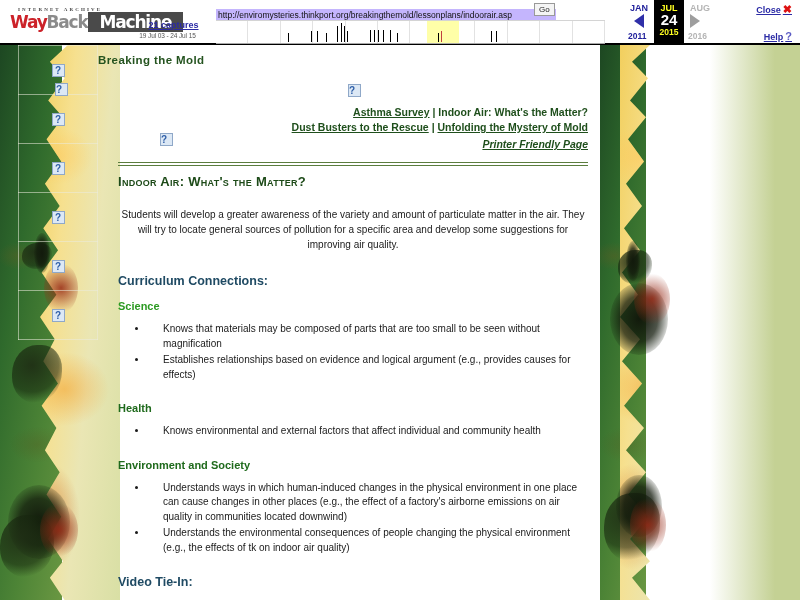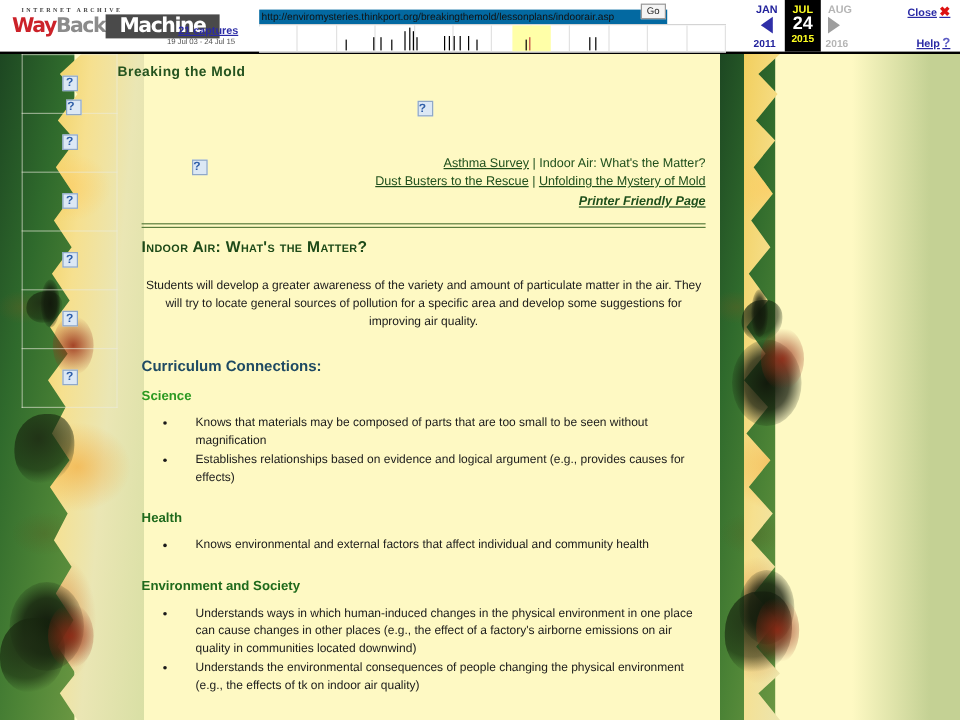--- a/index.html
+++ b/index.html
@@ -87,21 +87,21 @@
     left: 216px; top: 4px;
     width: 340px;
   }
   #wm-url {
     width: 100%;
     font-size: 8.5px;
     color: #111;
     font-family: "Liberation Sans", sans-serif;
     border: none;
     border-bottom: 1px solid #999;
-    background: #0369a1;
+    background: #c4b5fd;
     padding: 1px 2px 2px 2px;
     box-sizing: border-box;
     outline: none;
   }
   #wm-go {
     position: absolute;
     left: 534px; top: 3px;
     font-size: 8px;
     padding: 1px 4px;
     border: 1px solid #999;
@@ -252,21 +252,21 @@
     margin-left: 2px;
   }
 
   
   #page {
     position: absolute;
     top: 45px; left: 0;
     width: 800px;
     height: 555px;
     overflow: hidden;
-    background: #fef9c3;
+    background: #ffffff;
   }
 
   
   #art-left, #art-right {
     position: absolute;
     top: 0;
     height: 555px;
     overflow: hidden;
     pointer-events: none;
   }
@@ -390,24 +390,23 @@
   #content {
     position: absolute;
     left: 118px; top: 60px;
     width: 470px;
     z-index: 7;
   }
 
   #navlinks {
     text-align: right;
     font-size: 10.5px;
-    font-weight: normal;
+    font-weight: bold;
     line-height: 15px;
     color: #1f4f1c;
-    margin-top: 24px;
   }
   #navlinks a {
     color: #1f4f1c;
     text-decoration: underline;
     cursor: pointer;
   }
   #navlinks .current {
     color: #1f4f1c;
     text-decoration: none;
   }
@@ -645,14 +644,15 @@
     <ul class="bullets">
       <li>Knows environmental and external factors that affect individual and community health</li>
     </ul>
 
     <h3 class="sec-green-dark">Environment and Society</h3>
     <ul class="bullets">
       <li>Understands ways in which human-induced changes in the physical environment in one place can cause changes in other places (e.g., the effect of a factory's airborne emissions on air quality in communities located downwind)</li>
       <li>Understands the environmental consequences of people changing the physical environment (e.g., the effects of tk on indoor air quality)</li>
     </ul>
 
+    <h2 class="sec-blue">Video Tie-In:</h2>
   </div>
 </div>
 
 </body></html>

